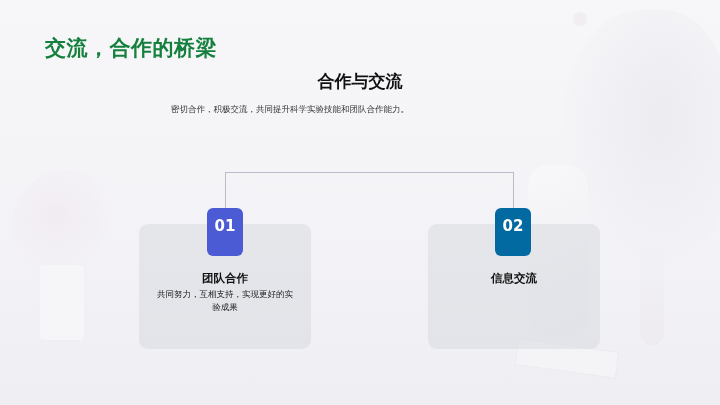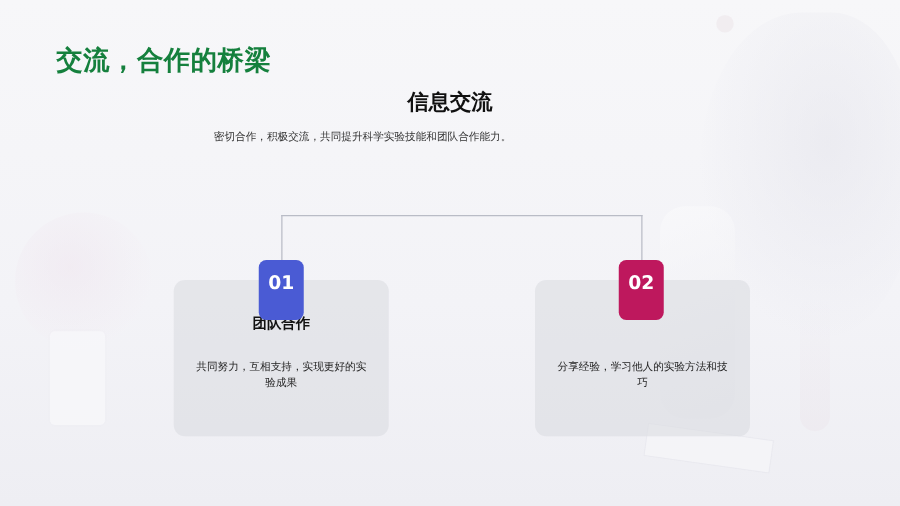--- a/index.html
+++ b/index.html
@@ -41,55 +41,55 @@
     border-top: 1px solid #b9bcc6; border-left: 1px solid #b9bcc6; border-right: 1px solid #b9bcc6;
     box-sizing: border-box;
   }
   .card {
     position: absolute; top: 224px; width: 172px; height: 125px;
     background: rgba(220,221,226,0.62); border-radius: 9px;
   }
   .card-1 { left: 139px; }
   .card-2 { left: 428px; }
   .card-title {
-    position: absolute; left: 0; width: 100%; top: 27px; text-align: center;
+    position: absolute; left: 0; width: 100%; top: 47px; text-align: center;
     font-size: 11.5px; font-weight: bold; color: #111;
   }
   .card-text {
     position: absolute; left: 16px; right: 16px; top: 64px; text-align: center;
     font-size: 8.5px; line-height: 13px; color: #222;
   }
   .badge {
     position: absolute; top: 208px; width: 36px; height: 48px; border-radius: 6px;
     color: #fff; font-size: 15px; font-weight: bold; text-align: center; line-height: 36px;
   }
   .badge-1 { left: 207px; background: #4a5bd4; }
-  .badge-2 { left: 495px; background: #be185d; }
+  .badge-2 { left: 495px; background: #0369a1; }
 </style>
 </head>
 <body>
 
 <div class="bg">
   <div class="deco flowers"></div>
   <div class="deco vase"></div>
   <div class="deco plant"></div>
   <div class="deco ball"></div>
   <div class="deco scope"></div>
   <div class="deco flask"></div>
   <div class="deco desk-paper"></div>
 </div>
 
 <h1 class="title">交流，合作的桥梁</h1>
-<h2 class="subtitle">信息交流</h2>
+<h2 class="subtitle">合作与交流</h2>
 <p class="desc">密切合作，积极交流，共同提升科学实验技能和团队合作能力。</p>
 
 <div class="connector"></div>
 
 <div class="card card-1">
   <div class="card-title">团队合作</div>
   <div class="card-text">共同努力，互相支持，实现更好的实验成果</div>
 </div>
 <div class="badge badge-1">01</div>
 
 <div class="card card-2">
-  <div class="card-text">分享经验，学习他人的实验方法和技巧</div>
+  <div class="card-title">信息交流</div>
 </div>
 <div class="badge badge-2">02</div>
 
 </body></html>

